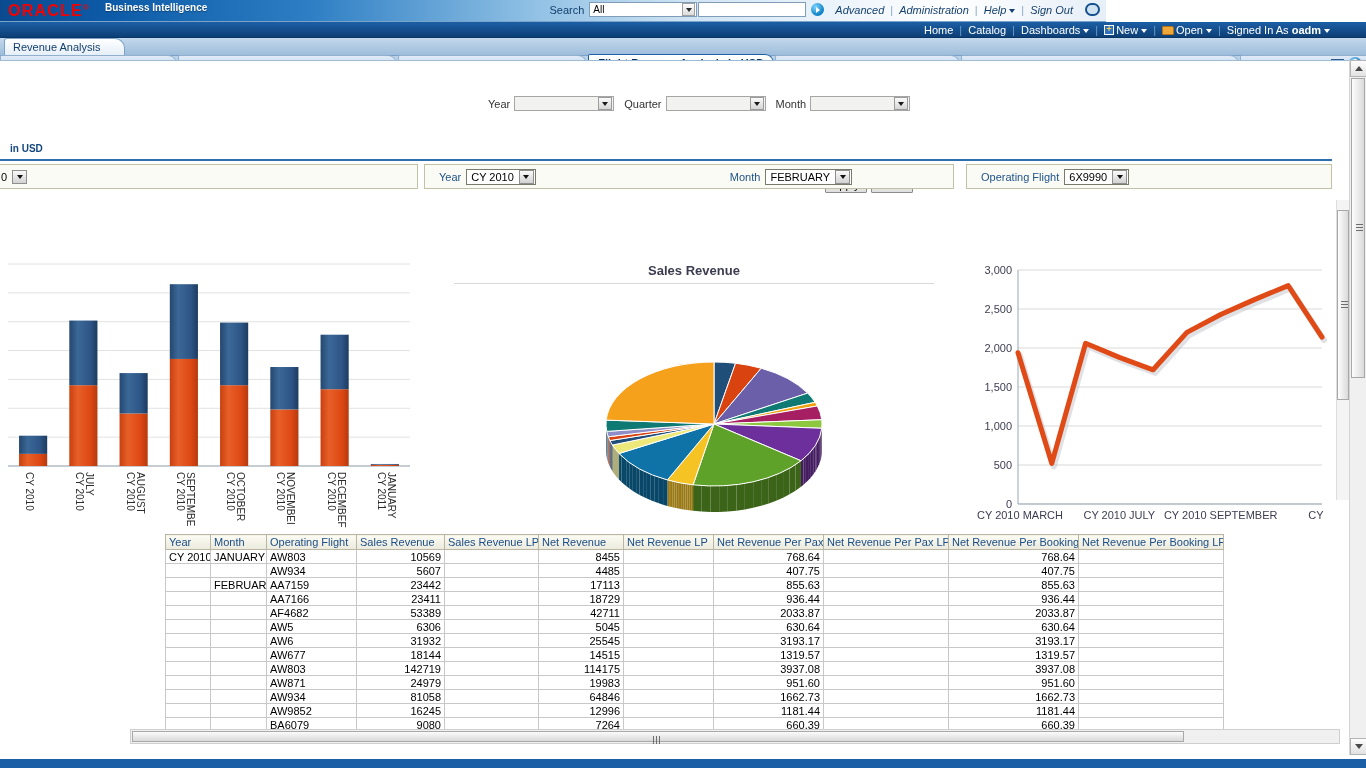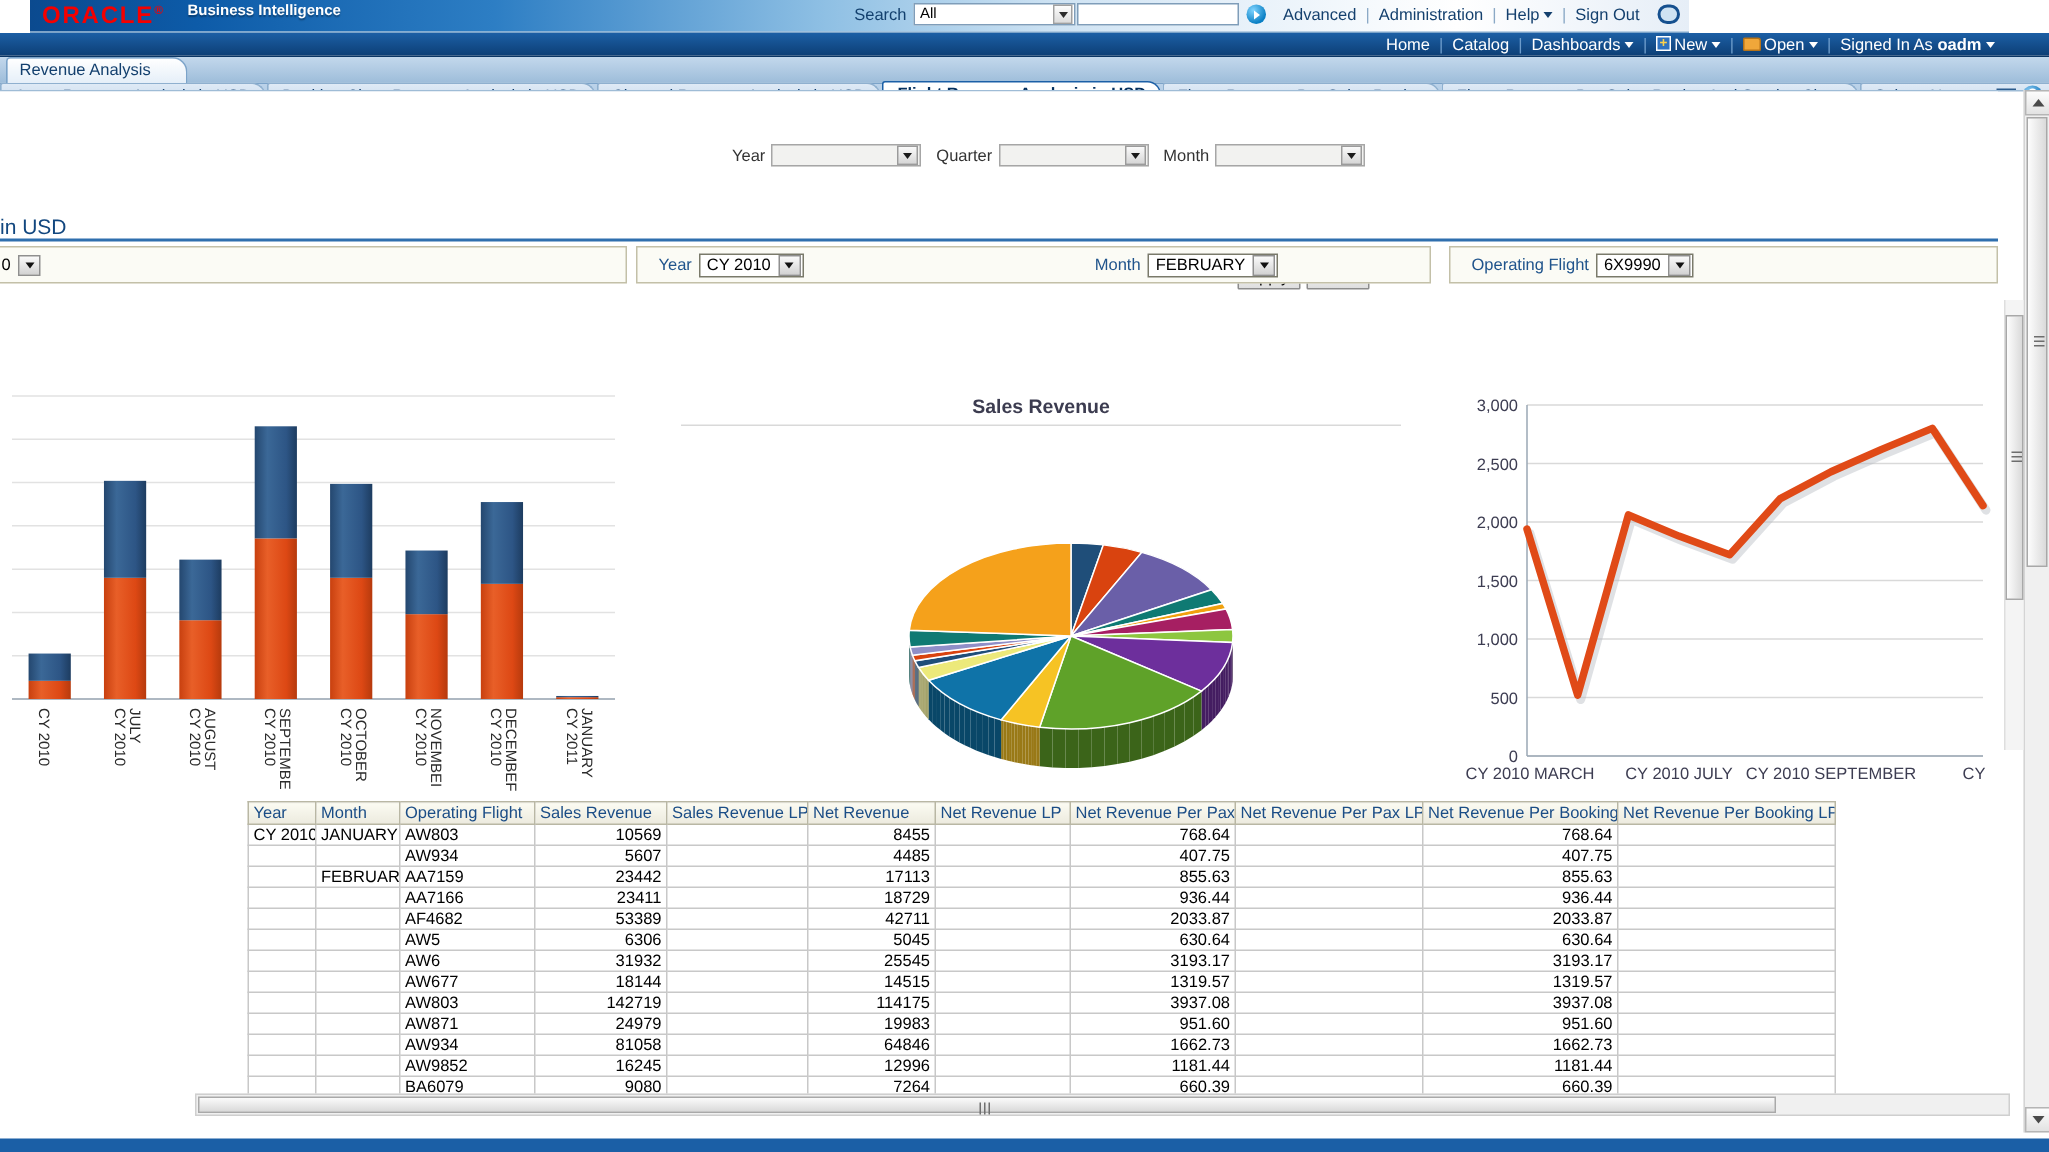--- a/index.html
+++ b/index.html
@@ -9,21 +9,20 @@
     overflow:hidden;
     font-family:"Liberation Sans", sans-serif;
     font-size:11px;
     background:#ffffff;
   }
   
   #brandbar{
     position:relative; height:22px; width:1106px;
     background:linear-gradient(to right,#0b4a8f 0%,#0d5ba8 10%,#2d7ec4 28%,#8fc0e4 48%,#cfe3f3 62%,#e9f2fa 74%,#ffffff 86%,#e6eef7 100%);
     border-bottom:1px solid #7ba3c9;
-    margin-left:20px;
   }
   #oracle-logo{
     position:absolute; left:8px; top:2px;
     color:#f50000; font-weight:bold; font-size:16px; letter-spacing:1.2px;
     font-family:"Liberation Sans", sans-serif;
   }
   #oracle-logo sup{ font-size:8px; vertical-align:super;}
   #bi-title{
     position:absolute; left:105px; top:2px;
     color:#ffffff; font-size:10px; font-weight:bold;
@@ -44,21 +43,21 @@
     border:1px solid #a0a0a0; display:flex; align-items:center; justify-content:center;
   }
   .sel-arrow::after{ content:""; border-left:3px solid transparent; border-right:3px solid transparent; border-top:4px solid #2b2b2b;}
   .search-box{ width:108px; height:15px; border:1px solid #7f9db9; background:#fff; margin-left:1px;}
   .go-icon{
     width:13px;height:13px;border-radius:50%;margin:0 5px;
     background:radial-gradient(circle at 35% 30%,#7fd4ff,#0a7fc4 70%);
     display:flex;align-items:center;justify-content:center;
   }
   .go-icon::after{content:"";border-top:3px solid transparent;border-bottom:3px solid transparent;border-left:4px solid #fff;margin-left:1px;}
-  .hdr-link{ color:#14406e; text-decoration:none; padding:0 6px; white-space:nowrap;}
+  .hdr-link{ color:#14406e; text-decoration:none; padding:0 6px; white-space:nowrap;font-style:italic;}
   .hdr-div{ color:#8ba9c6; }
   .user-bubble{
     width:15px;height:13px;border:2px solid #15508f;border-radius:7px 7px 7px 7px;margin-left:6px;
     background:#cfe3f3;
   }
   
   #globalnav{
     height:16px;width:1366px;background:linear-gradient(#1c5fa5,#0d3f76);
     display:flex;align-items:center;justify-content:flex-end;
     padding-right:30px;color:#ffffff;font-size:11px;
@@ -150,21 +149,21 @@
   .btn{
     padding:1px 6px;font-size:11px;color:#000;
     background:linear-gradient(#fbfbfb,#dedede);border:1px solid #8c8c8c;
     border-radius:1px;cursor:pointer;
   }
   
   #usd-bar{
     position:absolute;left:0;top:82px;width:1332px;height:18px;
     border-bottom:2px solid #2f6fae;
   }
-  #usd-label{position:absolute;left:0;top:0px;font-weight:normal;color:#12477f;font-size:14px;}
+  #usd-label{position:absolute;left:10px;top:0px;font-weight:bold;color:#12477f;font-size:10px;}
   
   .panel-hdr{
     position:absolute;top:103px;height:25px;
     border:1px solid #c3c0a8;background:#fbfbf5;
     display:flex;align-items:center;
   }
   #panel-hdr-1{left:-12px;width:430px;}
   #panel-hdr-2{left:424px;width:530px;}
   #panel-hdr-3{left:966px;width:366px;}
   .ph-label{font-size:11px;color:#20548c;margin:0 5px 0 14px;}

